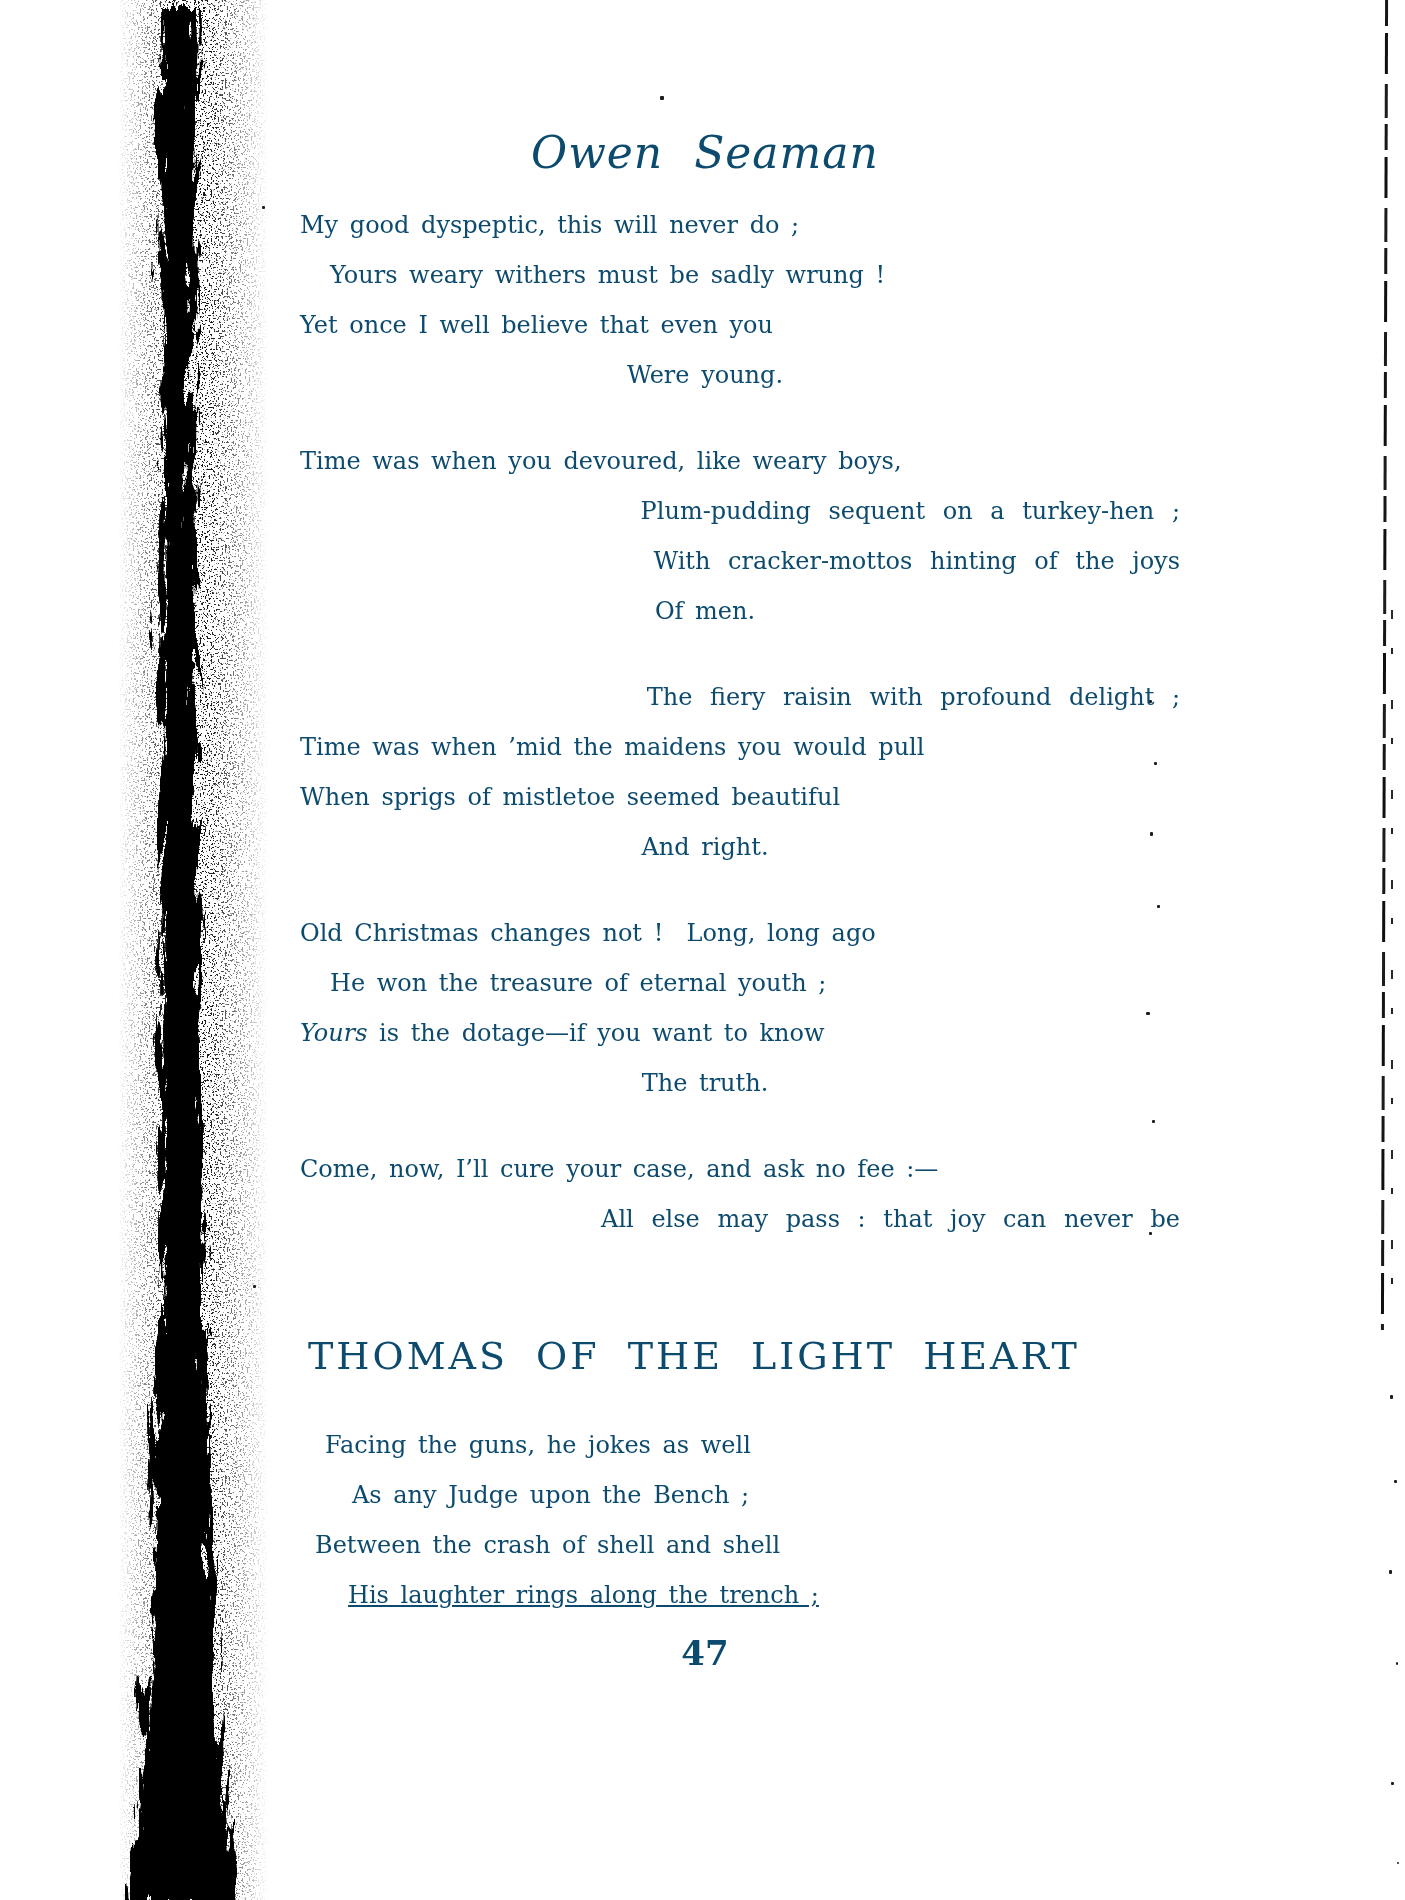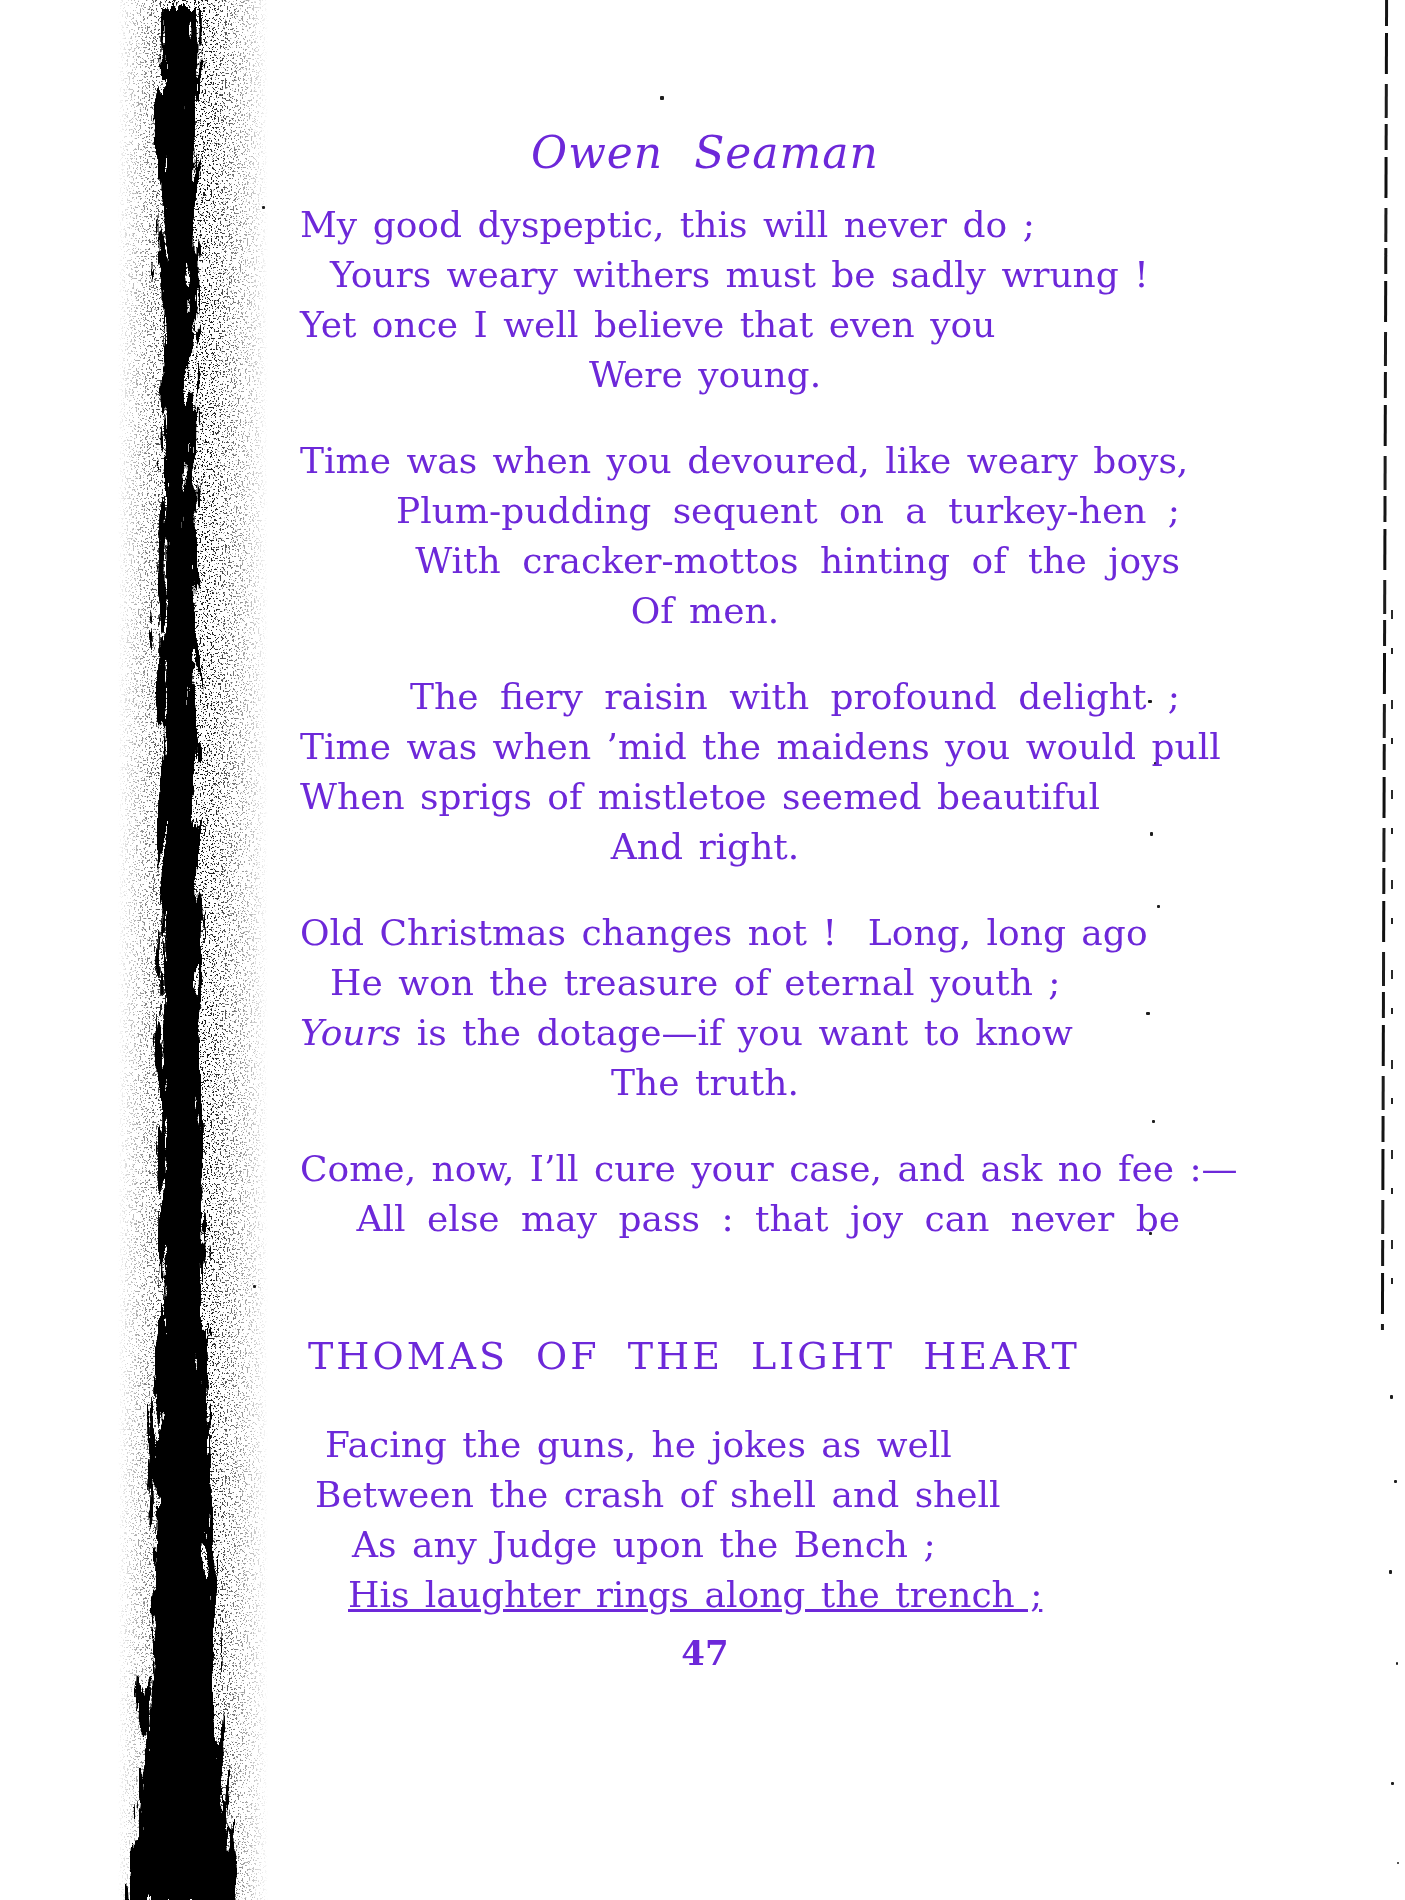--- a/index.html
+++ b/index.html
@@ -2,21 +2,21 @@
 <html><head>
 <meta charset="utf-8">
 <style>
   html,body{margin:0;padding:0;background:#ffffff;}
   .page{
     position:relative;
     width:1405px;height:1900px;
     background:#ffffff;
     overflow:hidden;
     font-family:"DejaVu Serif","Liberation Serif",serif;
-    color:#6d28d9;
+    color:#0c4a6e;
   }
   
   .scan-edge{position:absolute;left:100px;top:0;}
   
   .edge-line-a{
     position:absolute;left:1383px;top:0;width:3px;height:1330px;
     background:repeating-linear-gradient(to bottom,
       #161616 0 26px, rgba(0,0,0,0) 26px 33px,
       #101010 33px 74px, rgba(0,0,0,0) 74px 84px,
       #1c1c1c 84px 118px, rgba(0,0,0,0) 118px 124px);
@@ -30,21 +30,21 @@
   }
   .speck{position:absolute;background:#1e1e1e;border-radius:1px;}
 
   
   .content{position:absolute;left:300px;top:125px;width:880px;}
   .running-header{
     font-style:italic;font-size:44px;line-height:56px;
     width:810px;text-align:center;letter-spacing:1px;word-spacing:16px;
   }
   .poem-first{margin-top:19px;}
-  .line{font-size:36px;line-height:50px;white-space:nowrap;word-spacing:4px;}
+  .line{font-size:24px;line-height:50px;white-space:nowrap;word-spacing:4px;}
   .line.wide{word-spacing:10px;text-align:right;}
   .indent{padding-left:30px;}
   .center{width:810px;text-align:center;}
   .stanza + .stanza{margin-top:36px;}
   .em{font-style:italic;}
   .poem2-title{
     margin:86px 0 0 8px;
     font-size:38px;font-weight:normal;line-height:52px;
     letter-spacing:3px;word-spacing:13px;white-space:nowrap;
   }
@@ -147,21 +147,21 @@
         <div class="line">Come, now, I’ll cure your case, and ask no fee :—</div>
         <div class="line wide">All else may pass : that joy can never be</div>
       </div>
 
     </div>
 
     <h2 class="poem2-title">THOMAS OF THE LIGHT HEART</h2>
 
     <div class="stanza poem2">
       <div class="line ind-a">Facing the guns, he jokes as well</div>
+      <div class="line ind-b">As any Judge upon the Bench ;</div>
       <div class="line ind-c">Between the crash of shell and shell</div>
-      <div class="line ind-b">As any Judge upon the Bench ;</div>
       <div class="line ind-d">His laughter rings along the trench ;</div>
     </div>
 
     <div class="page-number">47</div>
 
   </div>
 </div>
 
 </body></html>

